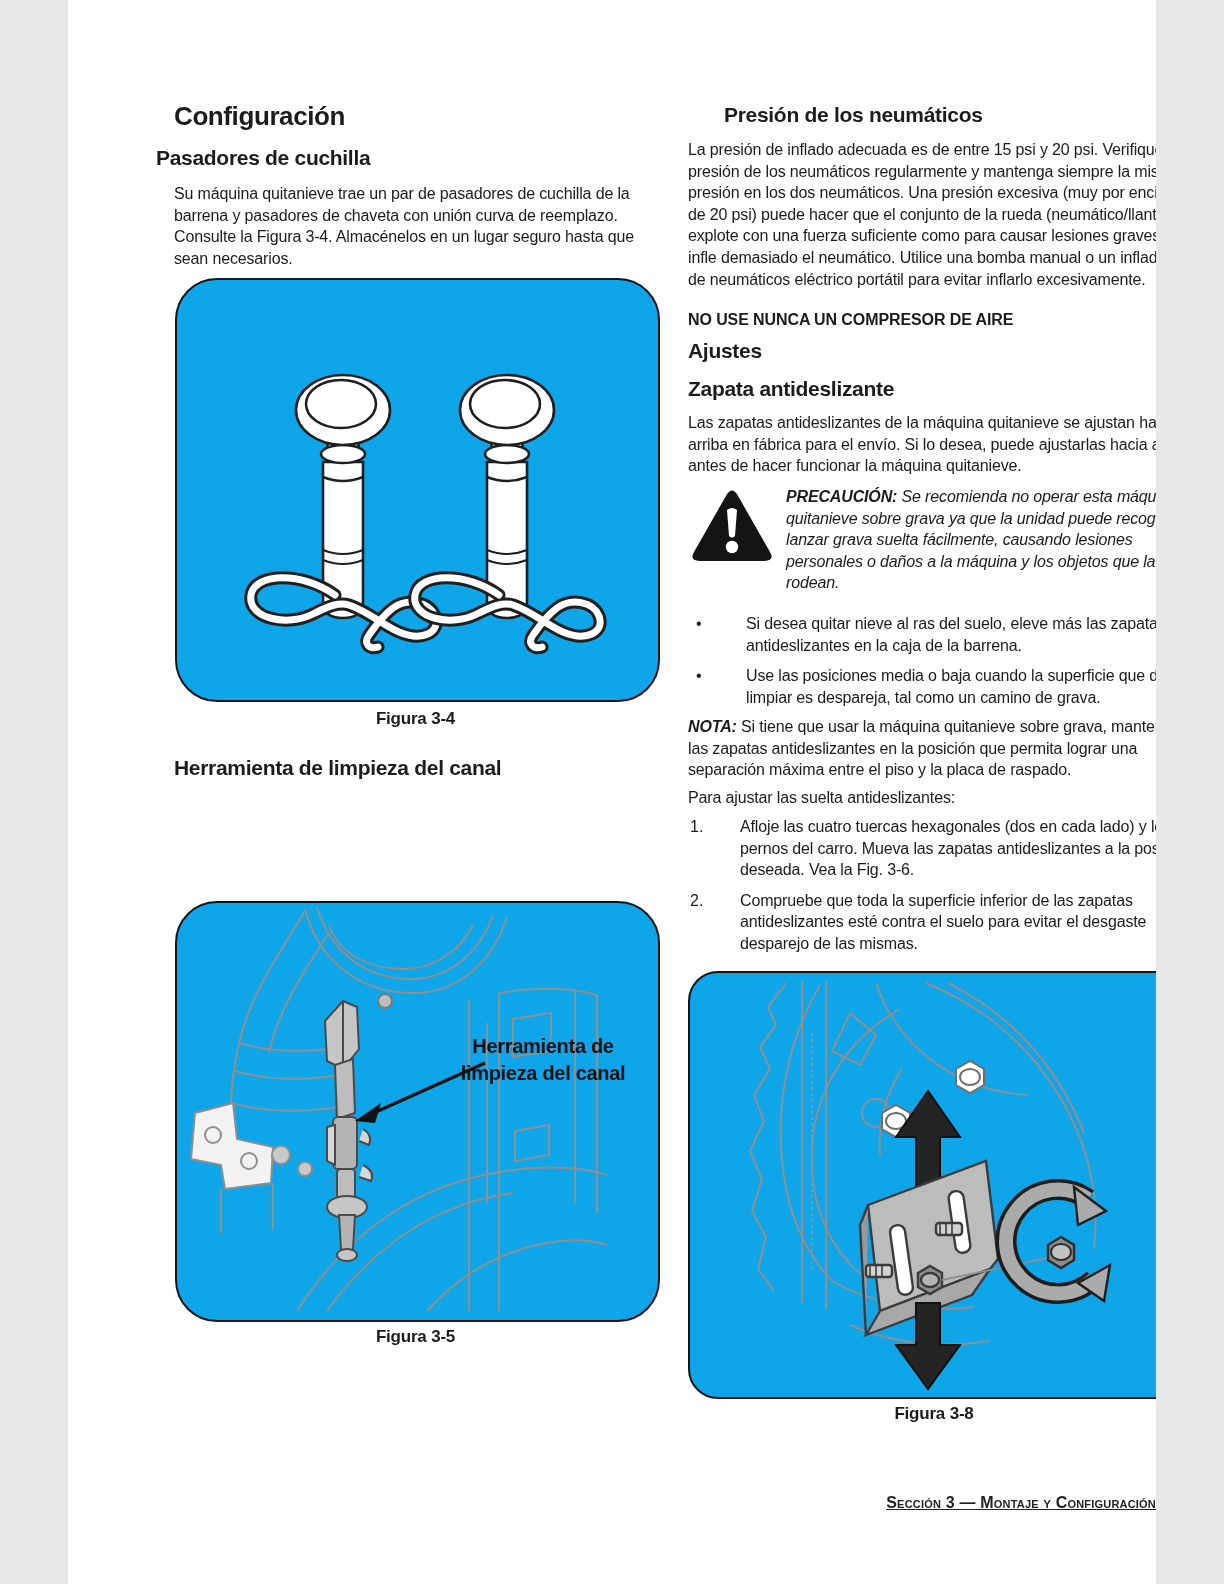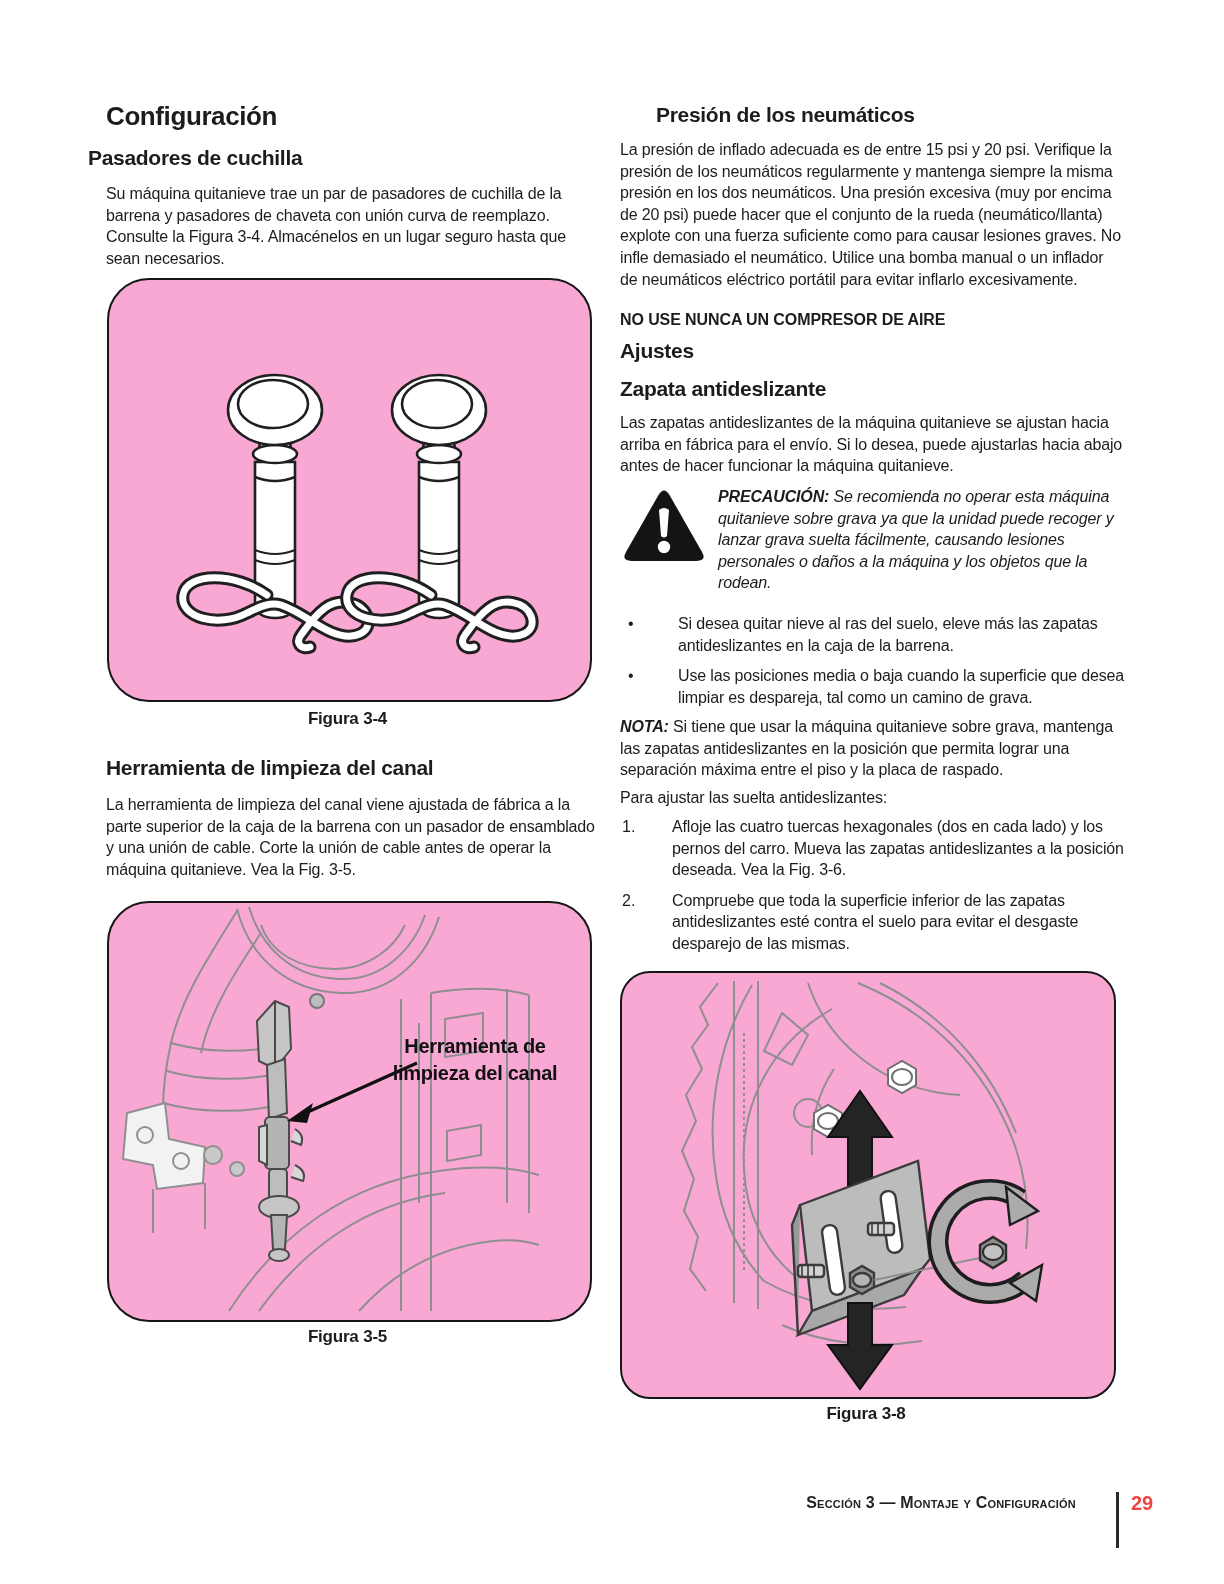--- a/index.html
+++ b/index.html
@@ -1,27 +1,27 @@
 <!DOCTYPE html>
 <html><head>
 <meta charset="utf-8">
 <style>
   html,body{margin:0;padding:0;background:#e8e8e8;}
   .page{
-    position:relative;width:1224px;height:1584px;background:#ffffff;
+    position:relative;width:1088px;height:1584px;background:#ffffff;
     font-family:"Liberation Sans",sans-serif;color:#1c1c1c;overflow:hidden;
     margin:0 auto;
   }
   .abs{position:absolute;}
   h1,h2,p{margin:0;padding:0;}
   .h1{font-size:26px;font-weight:bold;letter-spacing:-0.4px;}
   .h2{font-size:21px;font-weight:bold;letter-spacing:-0.3px;}
   .body{font-size:16px;line-height:21.6px;letter-spacing:-0.15px;}
   .boldline{font-size:16px;line-height:21.6px;font-weight:bold;letter-spacing:-0.1px;}
-  .figbox{border:2.5px solid #161616;background:#f9a8d4;}
+  .figbox{border:2.5px solid #161616;background:#0ea5e9;}
   .r42{border-radius:42px;}
   .r30{border-radius:30px;}
   .figcap{font-size:17px;font-weight:bold;text-align:center;letter-spacing:-0.2px;}
   .caution{display:flex;align-items:flex-start;}
   .caution .tri{flex:0 0 96px;padding-top:2px;}
   .caution .ctext{font-size:16px;line-height:21.6px;letter-spacing:-0.15px;font-style:italic;}
   .li-row{display:flex;margin-bottom:9px;}
   .li-row .marker{flex:0 0 50px;padding-left:8px;font-size:16px;line-height:21.6px;}
   .li-row .num{flex:0 0 50px;padding-left:2px;font-size:16px;line-height:21.6px;}
   .li-row .litext{flex:1;font-size:16px;line-height:21.6px;letter-spacing:-0.15px;}
@@ -65,21 +65,20 @@
         </g>
       </defs>
       <use href="#pin" transform="translate(166,22)"></use>
       <use href="#pin" transform="translate(330,22)"></use>
     </svg>
   </div>
   <div class="abs figcap" style="left:107px;top:709px;width:481px;">Figura 3-4</div>
 
   <h2 class="abs h2" style="left:106px;top:756px;width:492px;">Herramienta de limpieza del canal</h2>
 
-  <p class="abs body" style="left:106px;top:794px;width:496px;">La herramienta de limpieza del canal viene ajustada de fábrica a la parte superior de la caja de la barrena con un pasador de ensamblado y una unión de cable. Corte la unión de cable antes de operar la máquina quitanieve. Vea la Fig. 3-5.</p>
 
   <div class="abs figbox r42" style="left:107px;top:901px;width:481px;height:417px;">
     <svg class="abs" style="left:0;top:0;" width="481" height="412" viewBox="0 0 481 412">
       <g fill="none" stroke="#8f8f8f" stroke-width="2">
 
         <path d="M 128,6 C 140,52 176,88 232,90 C 286,92 318,52 330,14"></path>
         <path d="M 140,4 C 152,44 182,74 230,76 C 274,78 304,46 316,12"></path>
         <path d="M 152,22 C 162,50 190,66 226,66 C 260,66 286,44 296,22"></path>
         <circle cx="208" cy="98" r="7" fill="#bdbdbd" stroke="#777"></circle>
 
@@ -245,17 +244,17 @@
         <polygon points="420,292 388,310 414,328" fill="#ababab" stroke="#1d1d1d" stroke-width="2.4"></polygon>
         <path d="M 358,272 l 13,-8 13,8 0,15 -13,8 -13,-8 Z" fill="#8d8d8d" stroke="#2c2c2c" stroke-width="2.4"></path>
         <ellipse cx="371" cy="279" rx="10" ry="8" fill="#c2c2c2" stroke="#2c2c2c" stroke-width="2"></ellipse>
       </g>
 
       <polygon points="226,330 250,330 250,372 270,372 238,416 206,372 226,372" fill="#242424" stroke="#111" stroke-width="2"></polygon>
     </svg>
   </div>
   <div class="abs figcap" style="left:620px;top:1404px;width:492px;">Figura 3-8</div>
 
-  <div class="abs footer-label" style="left:520px;top:1494px;width:556px;">Sección 3 — Montaje y Configuración</div>
+  <div class="abs footer-label" style="left:532px;top:1494px;width:556px;text-decoration:underline;">Sección 3 — Montaje y Configuración</div>
   <div class="abs footer-bar" style="left:1116px;top:1492px;"></div>
   <div class="abs pagenum" style="left:1131px;top:1492px;">29</div>
 
 </div>
 
 </body></html>

